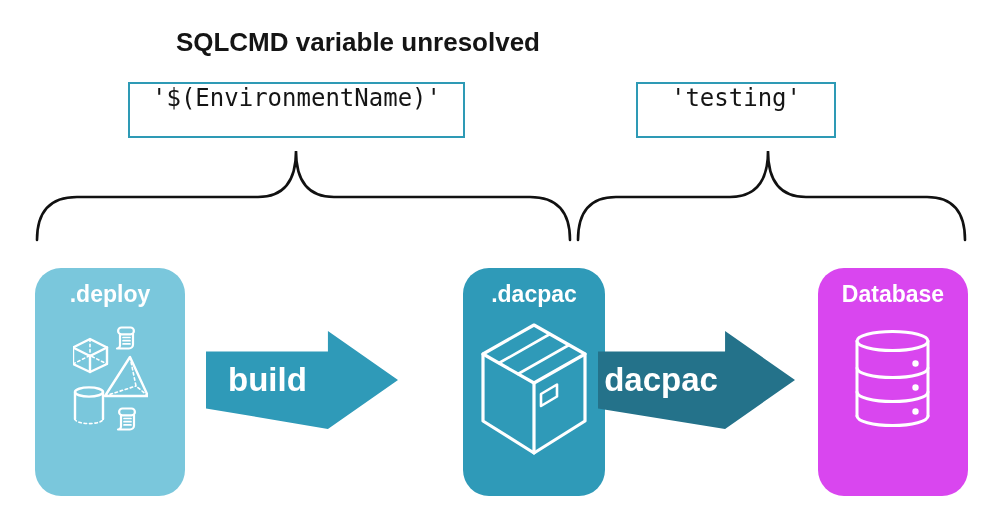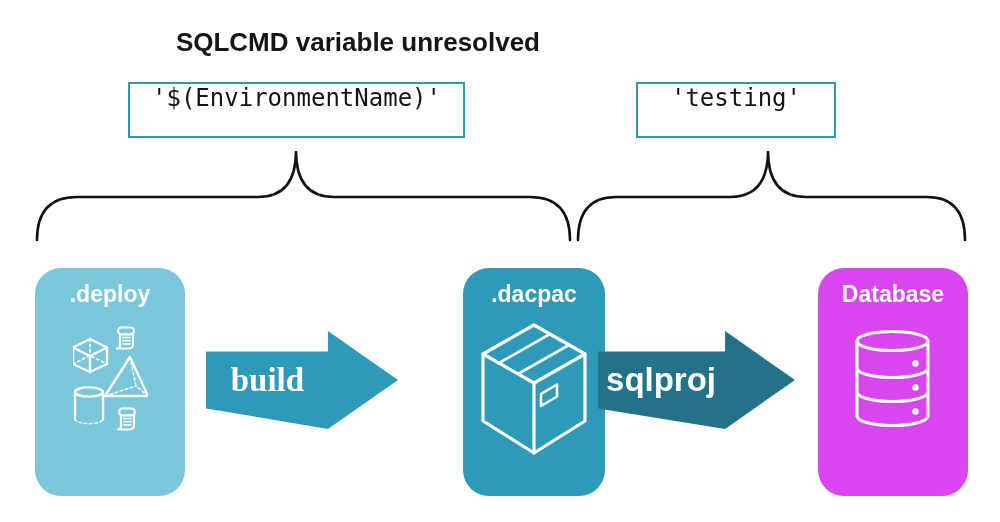--- a/index.html
+++ b/index.html
@@ -71,21 +71,20 @@
   .icon-database { left: 36px; top: 62px; }
   .arrow {
     position: absolute;
     top: 331px;
     height: 98px;
   }
   .arrow-build {
     left: 206px; width: 192px;
     background: #2f9ab8;
     clip-path: polygon(0 21%, 63.5% 21%, 63.5% 0, 100% 50%, 63.5% 100%, 0 79%);
-    font-family: Liberation Serif, serif;
   }
   .arrow-deploy {
     left: 598px; width: 197px;
     background: #24728a;
     clip-path: polygon(0 21%, 64.5% 21%, 64.5% 0, 100% 50%, 64.5% 100%, 0 79%);
   }
   .arrow-label {
     position: absolute;
     left: 0; top: 0; bottom: 0;
     width: 64%;
@@ -167,21 +166,21 @@
         <path d="M55,2 L106,31 L55,60 L4,31 Z"></path>
         <path d="M4,31 V98 L55,130 V60"></path>
         <path d="M106,31 V98 L55,130"></path>
         <path d="M20,40 L71,11 M39,51 L90,22" stroke-width="2.6"></path>
         <path d="M62,71 L78,61.5 V73.5 L62,83 Z" stroke-width="2.6"></path>
       </g>
     </svg>
   </div>
 
   <div class="arrow arrow-deploy">
-    <span class="arrow-label">sqlproj</span>
+    <span class="arrow-label">dacpac</span>
   </div>
 
   <div class="node node-database">
     <div class="node-label">Database</div>
     <svg class="node-icon icon-database" width="77" height="97" viewBox="0 0 77 97">
       <g class="wire" stroke-width="3">
         <ellipse cx="38.5" cy="11" rx="35.5" ry="9.5"></ellipse>
         <path d="M3,11 V86 M74,11 V86"></path>
         <path d="M3,38 A35.5,9.5 0 0 0 74,38"></path>
         <path d="M3,62 A35.5,9.5 0 0 0 74,62"></path>

